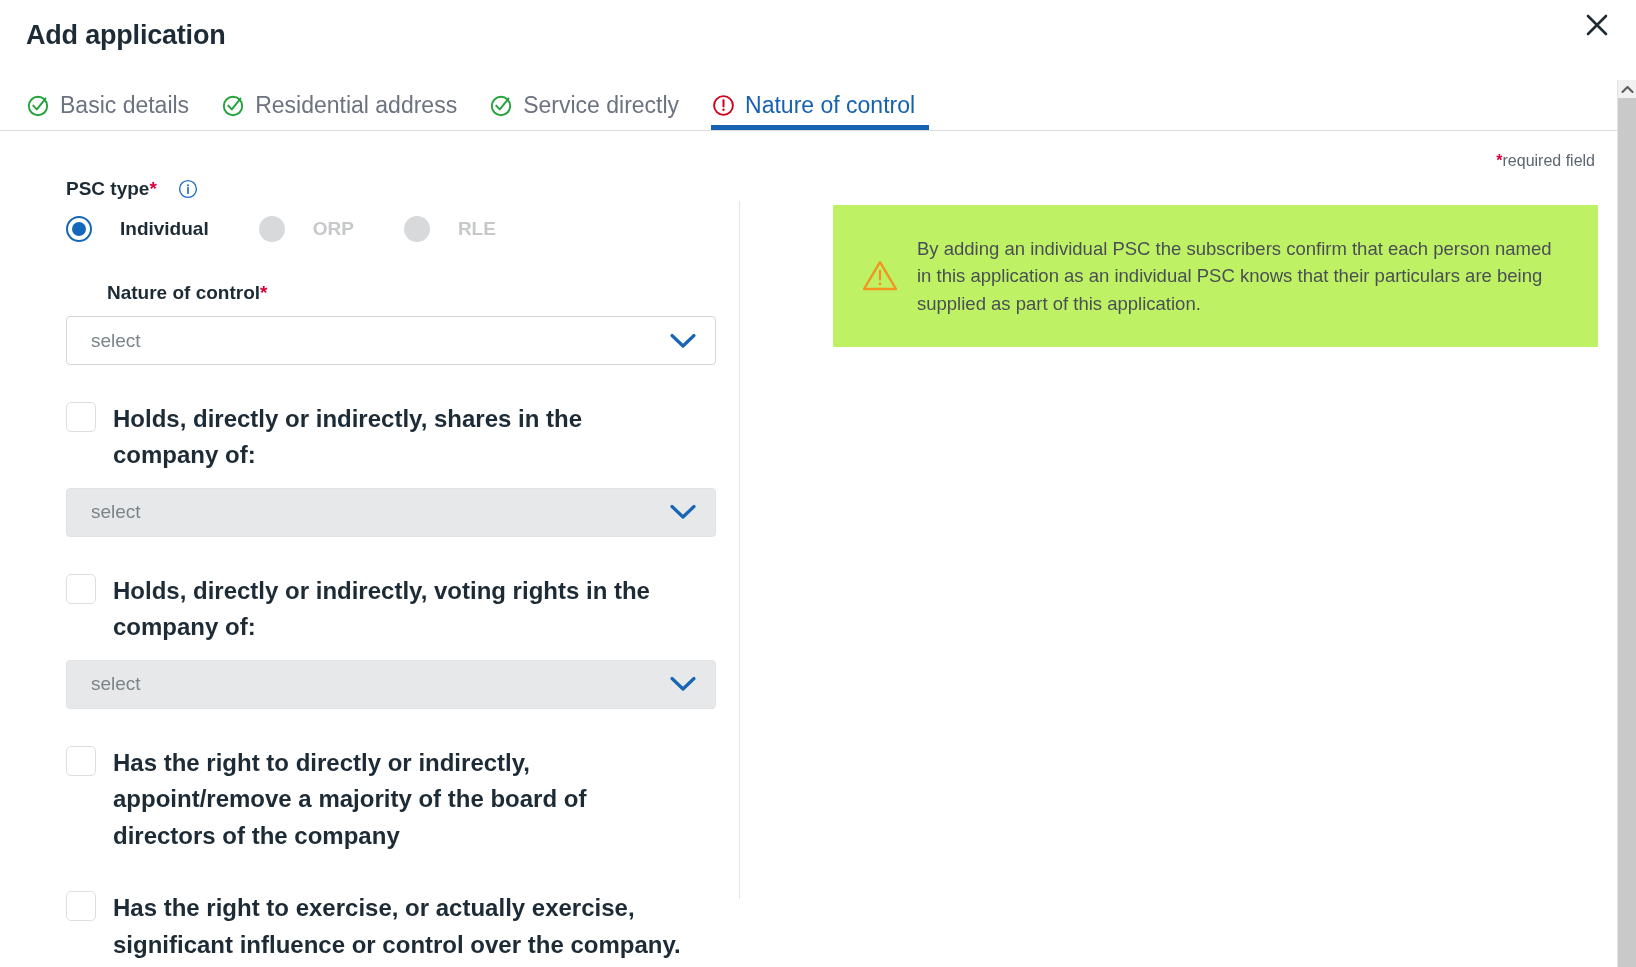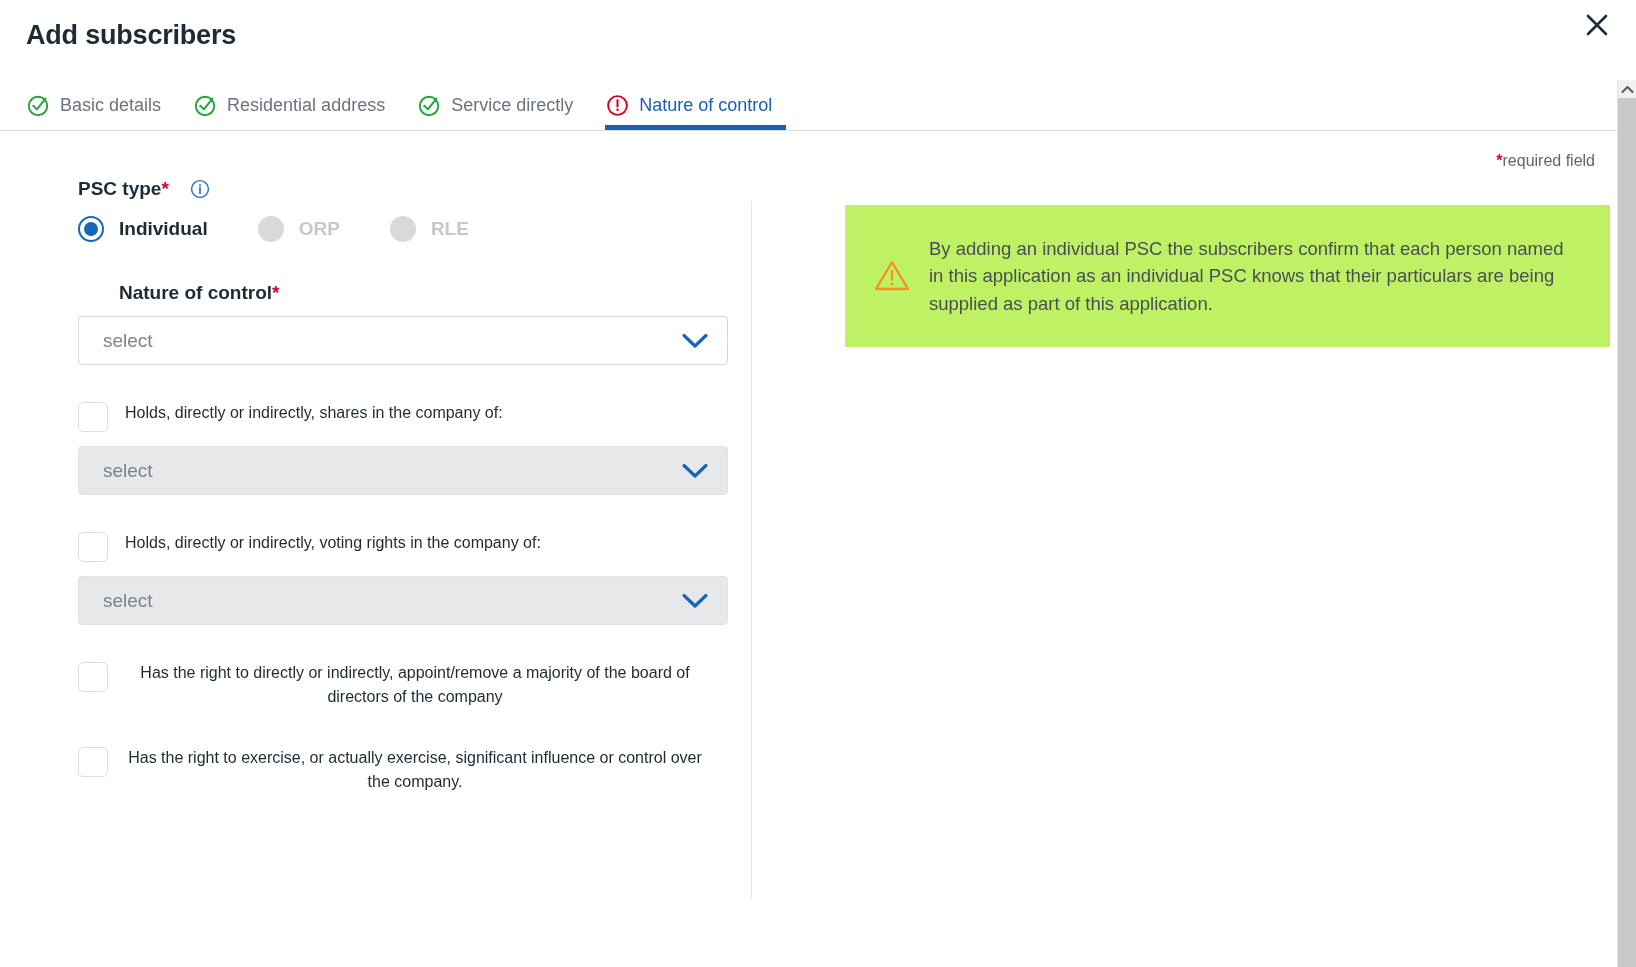--- a/index.html
+++ b/index.html
@@ -61,21 +61,21 @@
     gap: 9px;
     height: 50px;
     padding: 0 14px 0 0;
     margin-right: 18px;
     cursor: pointer;
     position: relative;
     background: none;
     border: none;
   }
   .tab-label {
-    font-size: 18px;
+    font-size: 23px;
     color: #6b7280;
     white-space: nowrap;
   }
   .tab.active .tab-label { color: #1661b1; }
   .tab.active::after {
     content: "";
     position: absolute;
     left: 0;
     right: 0;
     bottom: 0;
@@ -91,21 +91,21 @@
     top: 152px;
     font-size: 16px;
     color: #5b6670;
     white-space: nowrap;
   }
   .required-note .star { color: #d6003c; font-weight: bold; }
 
   
   .content {
     position: absolute;
-    left: 12px;
+    left: 0;
     top: 178px;
     width: 1353px;
     height: 789px;
   }
   .divider-v {
     position: absolute;
     left: 739px;
     top: 23px;
     width: 1px;
     height: 698px;
@@ -138,21 +138,21 @@
   
   .radio-row {
     display: flex;
     align-items: center;
     margin-top: 16px;
     gap: 0;
   }
   .radio-item {
     display: flex;
     align-items: center;
-    gap: 15px;
+    gap: 28px;
     cursor: pointer;
   }
   .radio-item + .radio-item { margin-left: 50px; }
   .radio-item.disabled { cursor: default; }
   .radio-dot {
     width: 26px; height: 26px;
     border-radius: 50%;
     border: 2px solid #1468bb;
     display: flex;
     align-items: center;
@@ -226,27 +226,26 @@
   .checkbox {
     width: 30px; height: 30px;
     border: 1px solid #dcdfe1;
     border-radius: 5px;
     background: #fff;
     flex: 0 0 auto;
     margin-top: 1px;
     cursor: pointer;
   }
   .check-label {
-    font-size: 16px;
-    font-weight: normal;
+    font-size: 24px;
+    font-weight: bold;
     color: #1d2b36;
     line-height: 1.52;
     max-width: 580px;
     cursor: pointer;
-    text-align: center;
   }
   .sub-select { margin-top: 14px; margin-left: 0; }
 
   
   .warn {
     position: absolute;
     left: 833px;
     top: 27px;
     width: 765px;
     background: #bef264;
@@ -289,21 +288,21 @@
     height: 869px;
     background: #c9c9c9;
     cursor: pointer;
   }
 </style>
 </head>
 <body>
 
 <div class="app">
 
-  <div class="modal-title">Add subscribers</div>
+  <div class="modal-title">Add application</div>
 
   <button class="close-btn">
     <span>
       <svg width="26" height="26" viewBox="0 0 26 26">
         <path d="M4 4 L22 22 M22 4 L4 22" stroke="#1d2b36" stroke-width="2.6" fill="none" stroke-linecap="round"></path>
       </svg>
     </span>
   </button>
 
   <div class="tabs">

